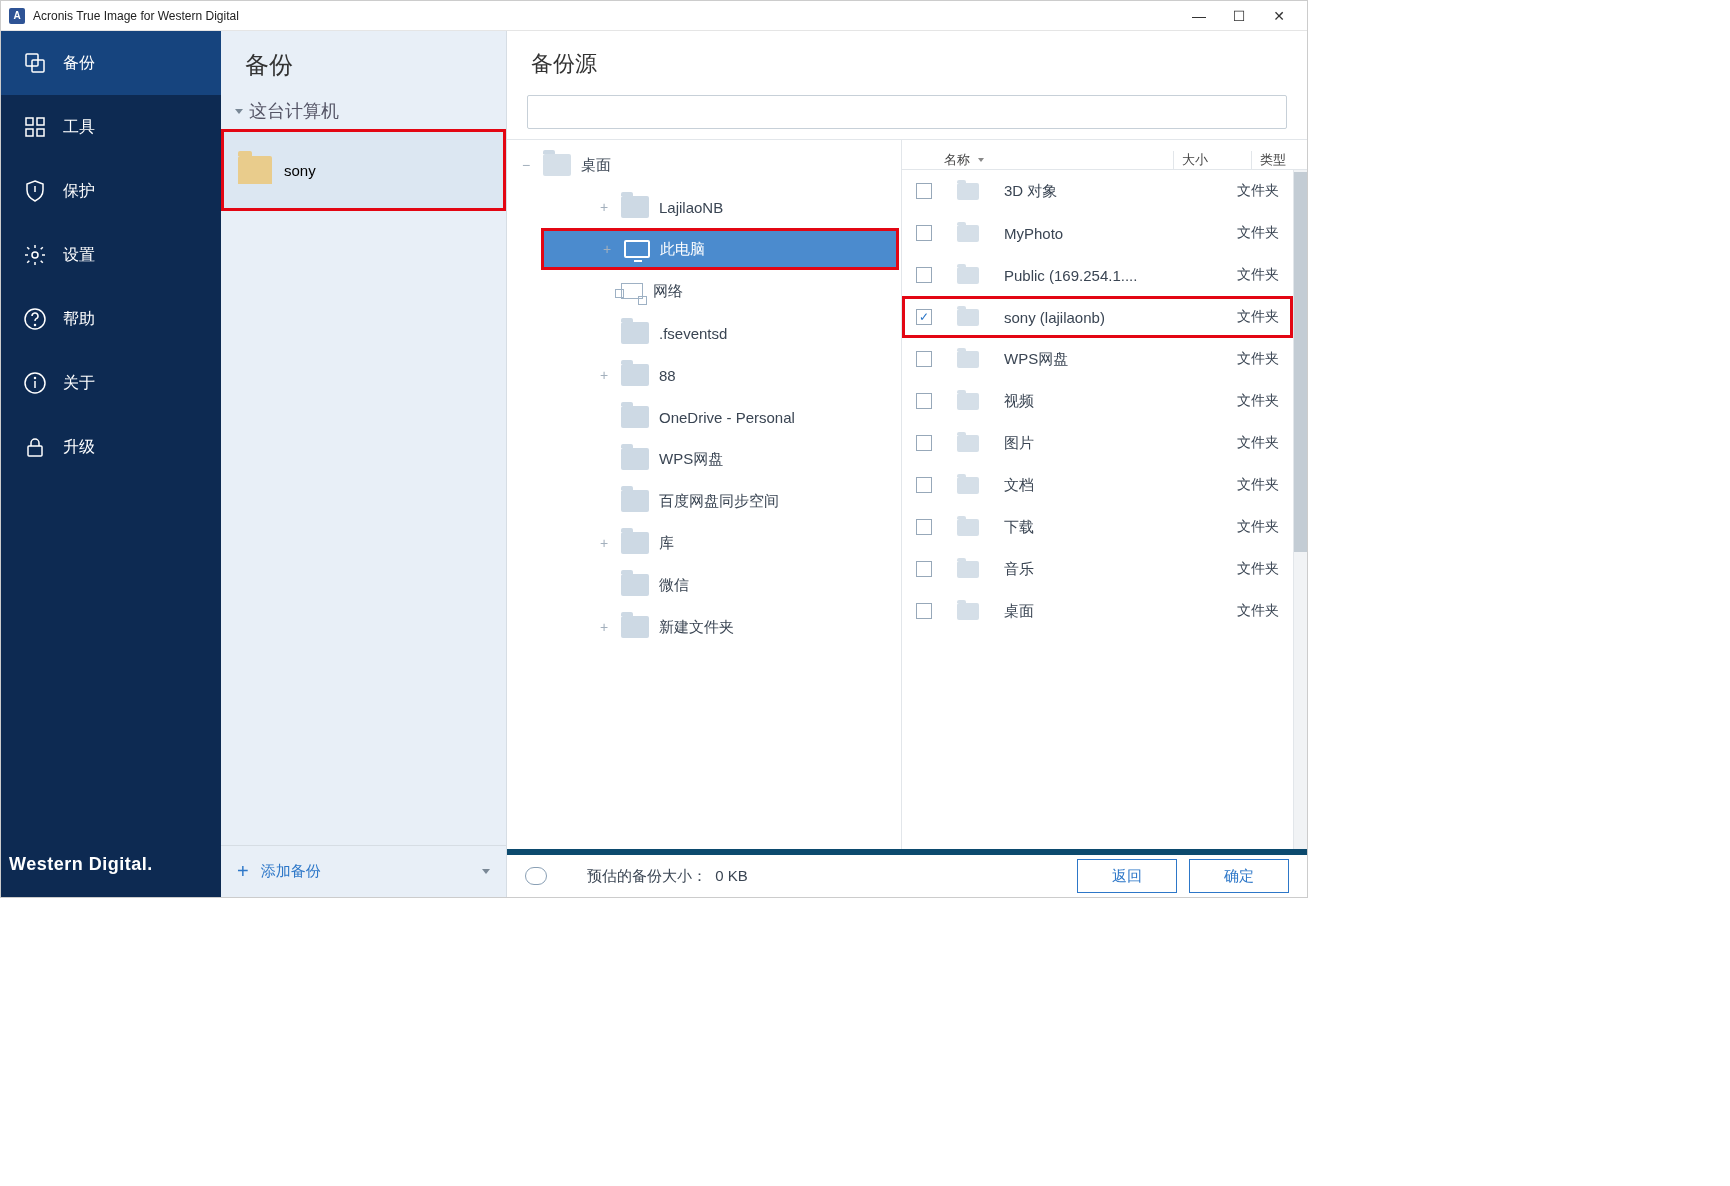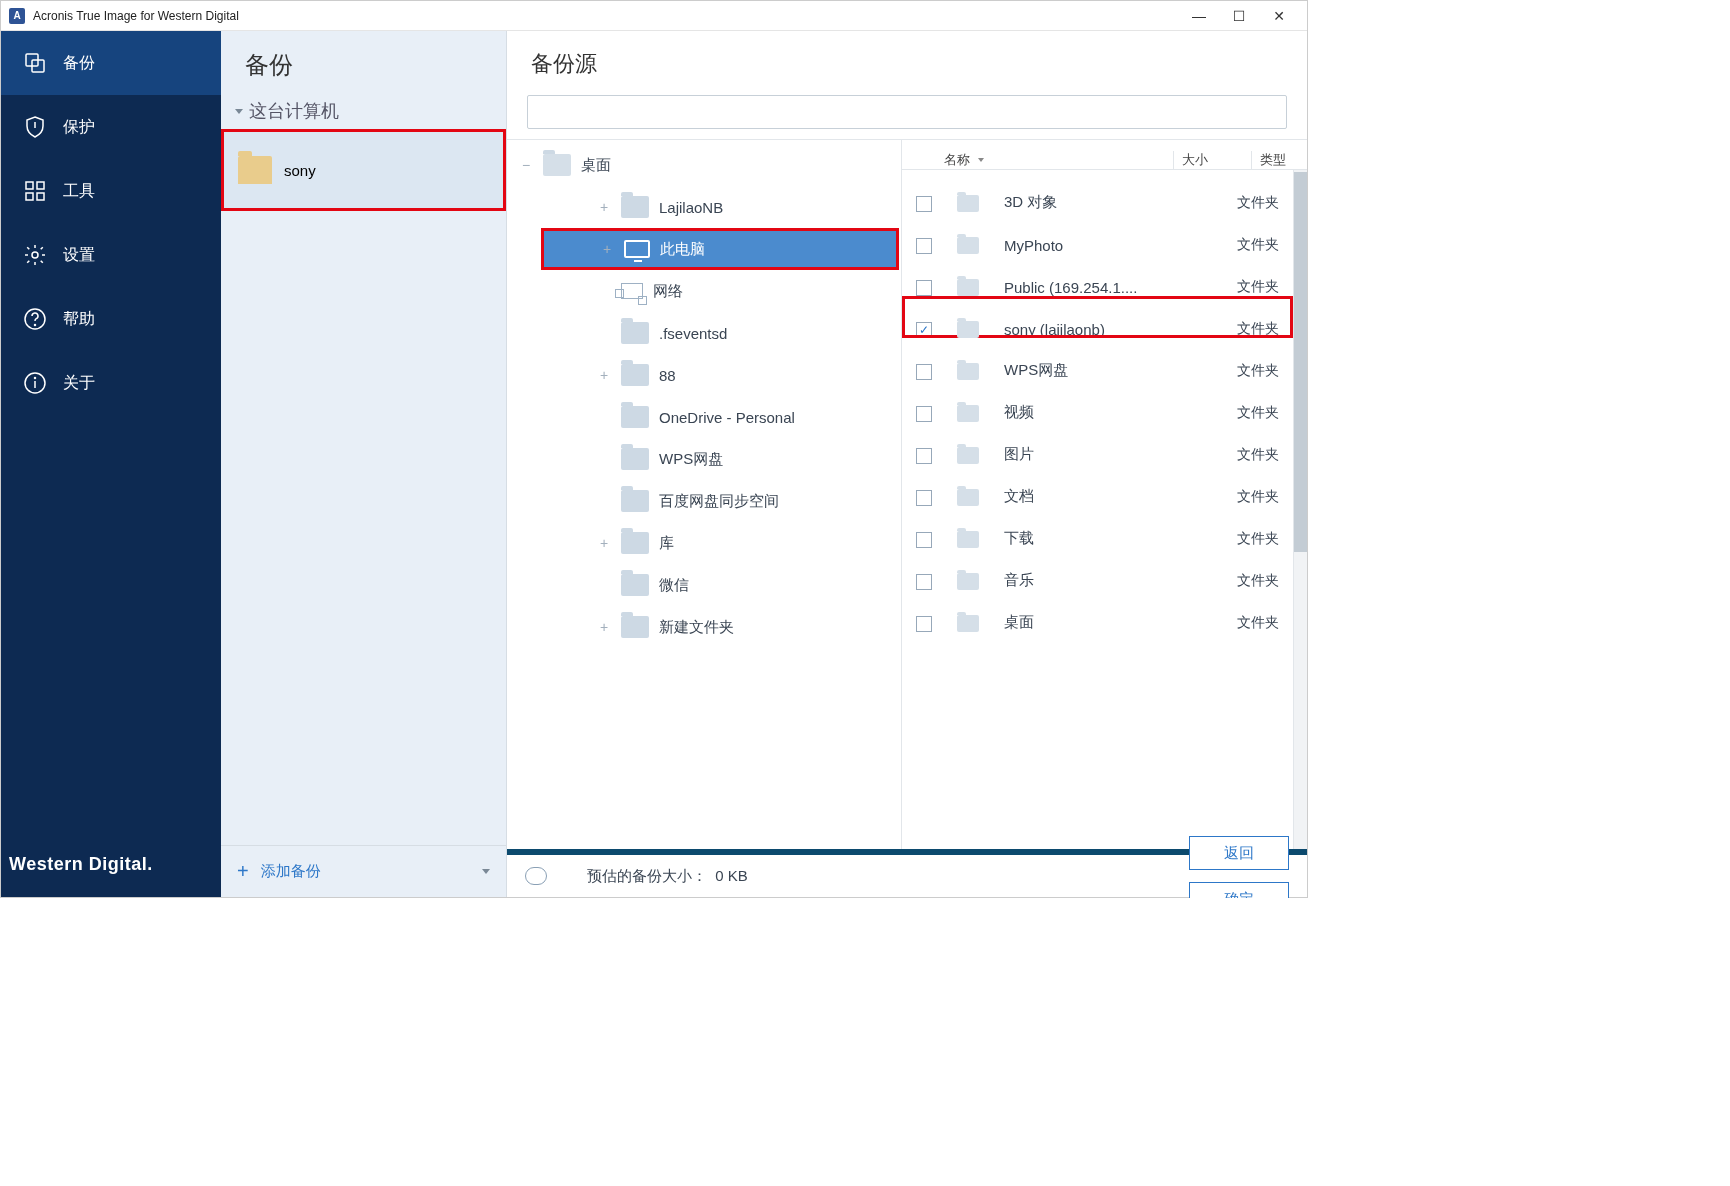--- a/index.html
+++ b/index.html
@@ -48,33 +48,33 @@
 .net-ico { width:22px; height:16px; border:1.5px solid #9eb1c4; position:relative; }
 .net-ico::before { content:""; position:absolute; top:5px; left:-7px; width:7px; height:7px; border:1.5px solid #9eb1c4; }
 .net-ico::after { content:""; position:absolute; bottom:-7px; right:-5px; width:7px; height:7px; border:1.5px solid #9eb1c4; }
 
 .filecol { flex:1; display:flex; flex-direction:column; border-left:1px solid #e2e6ea; min-width:0; }
 .file-hdr { display:flex; height:30px; align-items:flex-end; border-bottom:1px solid #e2e6ea; font-size:13px; color:#444; padding-left:42px; }
 .fh-name { flex:1; display:flex; align-items:center; gap:4px; }
 .fh-size { width:78px; border-left:1px solid #e2e6ea; padding-left:8px; }
 .fh-type { width:56px; border-left:1px solid #e2e6ea; padding-left:8px; }
 .file-list { flex:1; overflow-y:auto; }
-.file-row { display:flex; align-items:flex-end; height:42px; padding-left:14px; font-size:15px; color:#3a4553;gap:13px; }
+.file-row { display:flex; align-items:center; height:42px; padding-left:14px; font-size:15px; color:#3a4553;gap:13px; }
 .file-row.hl { outline:3px solid #e30613; outline-offset:-3px; }
 .file-cb { width:16px; height:16px; border:1px solid #97a8b9; margin-right:12px; display:flex; align-items:center; justify-content:center; font-size:12px; color:#2d77c8; background:#fff; }
 .file-cb.checked::after { content:"✓"; }
 .file-ico { width:22px; height:17px; background:#d5dfe8; border-radius:2px; margin-right:12px; position:relative; flex-shrink:0; }
 .file-ico::before { content:""; position:absolute; top:-3px; left:0; width:9px; height:3px; background:#d5dfe8; border-radius:2px 2px 0 0; }
 .file-name { flex:1; white-space:nowrap; overflow:hidden; text-overflow:ellipsis; }
 .file-type { width:56px; font-size:14px; color:#3a4553; }
 
 .statusbar { height:48px; display:flex; align-items:center; padding:0 18px; border-top:6px solid #0c4a6e; }
 .status-ico { width:22px; height:18px; border:1.5px solid #8aa0b5; border-radius:10px; margin-right:40px; }
 .status-text { font-size:15px; color:#3a4553; }
-.status-btns { margin-left:auto; display:flex; gap:12px;flex-direction:column; }
+.status-btns { margin-left:auto; display:flex; gap:12px; }
 .sbtn { width:100px; height:34px; border:1px solid #2d77c8; color:#2d77c8; background:#fff; display:flex; align-items:center; justify-content:center; font-size:15px; cursor:pointer; }
 .scrollbar-vert { width:14px; background:#f1f3f5; border-left:1px solid #e2e6ea; display:flex; flex-direction:column; }
 .scrollbar-thumb { background:#c3ccd4; width:100%; height:380px; margin-top:2px; }
 .filecol-inner { flex:1; display:flex; min-height:0; }
 .tri-down { display:inline-block; border-left:4px solid transparent; border-right:4px solid transparent; border-top:5px solid #7a8896; }
 .tri-down-sm { display:inline-block; border-left:3px solid transparent; border-right:3px solid transparent; border-top:4px solid #888; margin-left:4px; }
 </style>
 </head>
 <body>
 
@@ -97,40 +97,40 @@
               <svg width="24" height="24" viewBox="0 0 24 24">
                 <rect x="3" y="3" width="12" height="12" rx="1"></rect>
                 <rect x="9" y="9" width="12" height="12" rx="1"></rect>
               </svg>
             </span>
             <span>备份</span>
           </div>
           <div class="nav-item">
             <span class="nav-icon">
               <svg width="24" height="24" viewBox="0 0 24 24">
-                <path d="M12 2 L20 5 V11 C20 16 16 20 12 22 C8 20 4 16 4 11 V5 Z"></path>
-                <path d="M12 7 L12 13"></path>
-              </svg>
-            </span>
-            <span>保护</span>
-          </div>
-          <div class="nav-item">
-            <span class="nav-icon">
-              <svg width="24" height="24" viewBox="0 0 24 24">
                 <rect x="3" y="3" width="7" height="7"></rect>
                 <rect x="14" y="3" width="7" height="7"></rect>
                 <rect x="3" y="14" width="7" height="7"></rect>
                 <rect x="14" y="14" width="7" height="7"></rect>
               </svg>
             </span>
             <span>工具</span>
           </div>
           <div class="nav-item">
             <span class="nav-icon">
               <svg width="24" height="24" viewBox="0 0 24 24">
+                <path d="M12 2 L20 5 V11 C20 16 16 20 12 22 C8 20 4 16 4 11 V5 Z"></path>
+                <path d="M12 7 L12 13"></path>
+              </svg>
+            </span>
+            <span>保护</span>
+          </div>
+          <div class="nav-item">
+            <span class="nav-icon">
+              <svg width="24" height="24" viewBox="0 0 24 24">
                 <circle cx="12" cy="12" r="3"></circle>
                 <path d="M12 2v3M12 19v3M4.2 4.2l2.1 2.1M17.7 17.7l2.1 2.1M2 12h3M19 12h3M4.2 19.8l2.1-2.1M17.7 6.3l2.1-2.1"></path>
               </svg>
             </span>
             <span>设置</span>
           </div>
           <div class="nav-item">
             <span class="nav-icon">
               <svg width="24" height="24" viewBox="0 0 24 24">
                 <circle cx="12" cy="12" r="10"></circle>
@@ -142,20 +142,29 @@
           </div>
           <div class="nav-item">
             <span class="nav-icon">
               <svg width="24" height="24" viewBox="0 0 24 24">
                 <circle cx="12" cy="12" r="10"></circle>
                 <line x1="12" y1="10" x2="12" y2="17"></line>
                 <circle cx="12" cy="7" r="0.5" fill="#fff"></circle>
               </svg>
             </span>
             <span>关于</span>
+          </div>
+          <div class="nav-item">
+            <span class="nav-icon">
+              <svg width="24" height="24" viewBox="0 0 24 24">
+                <rect x="5" y="11" width="14" height="10" rx="1"></rect>
+                <path d="M8 11 V8 a4 4 0 0 1 8 0 v3"></path>
+              </svg>
+            </span>
+            <span>升级</span>
           </div>
         </div>
       <div class="sidebar-spacer"></div>
       <div class="wd-logo">Western Digital.</div>
     </div>
 
     <div class="midcol">
       <div class="mid-title">备份</div>
       <div class="mid-group-hdr">
         <span class="tri-down"></span>

